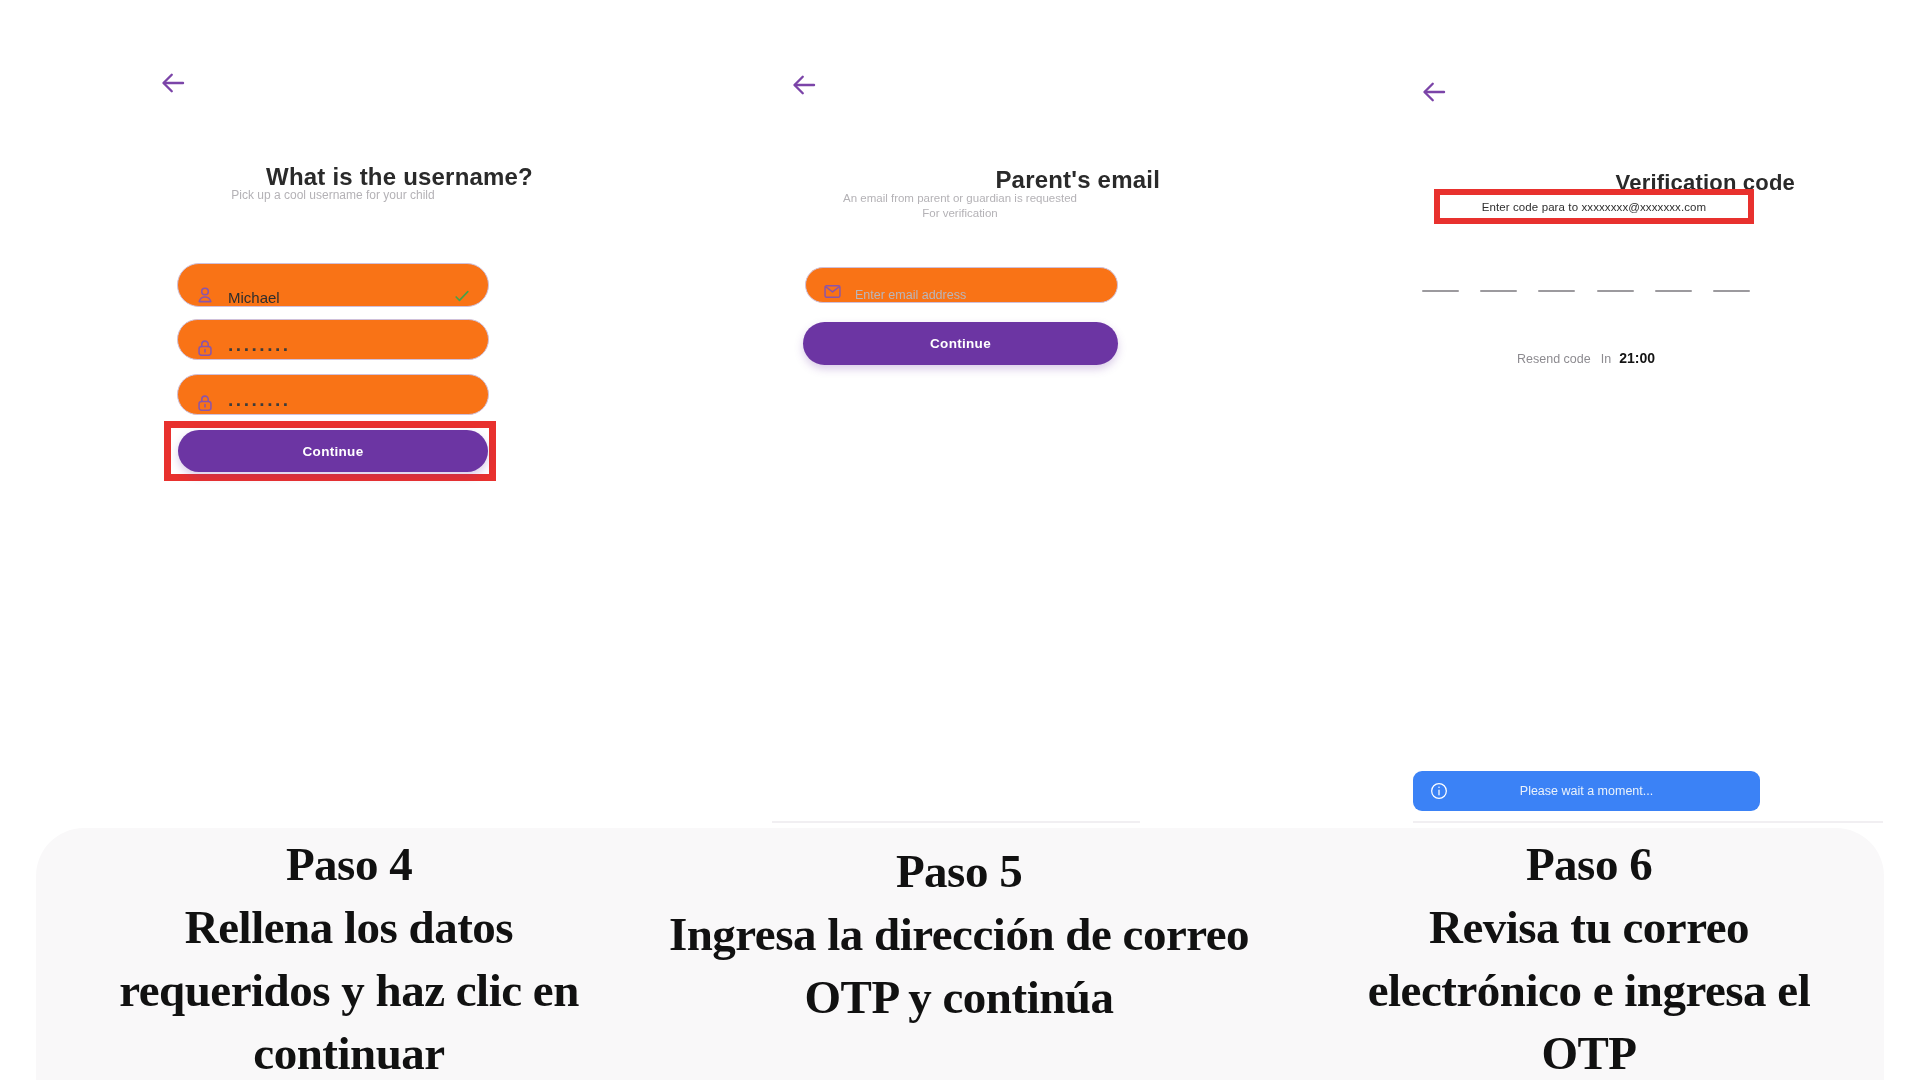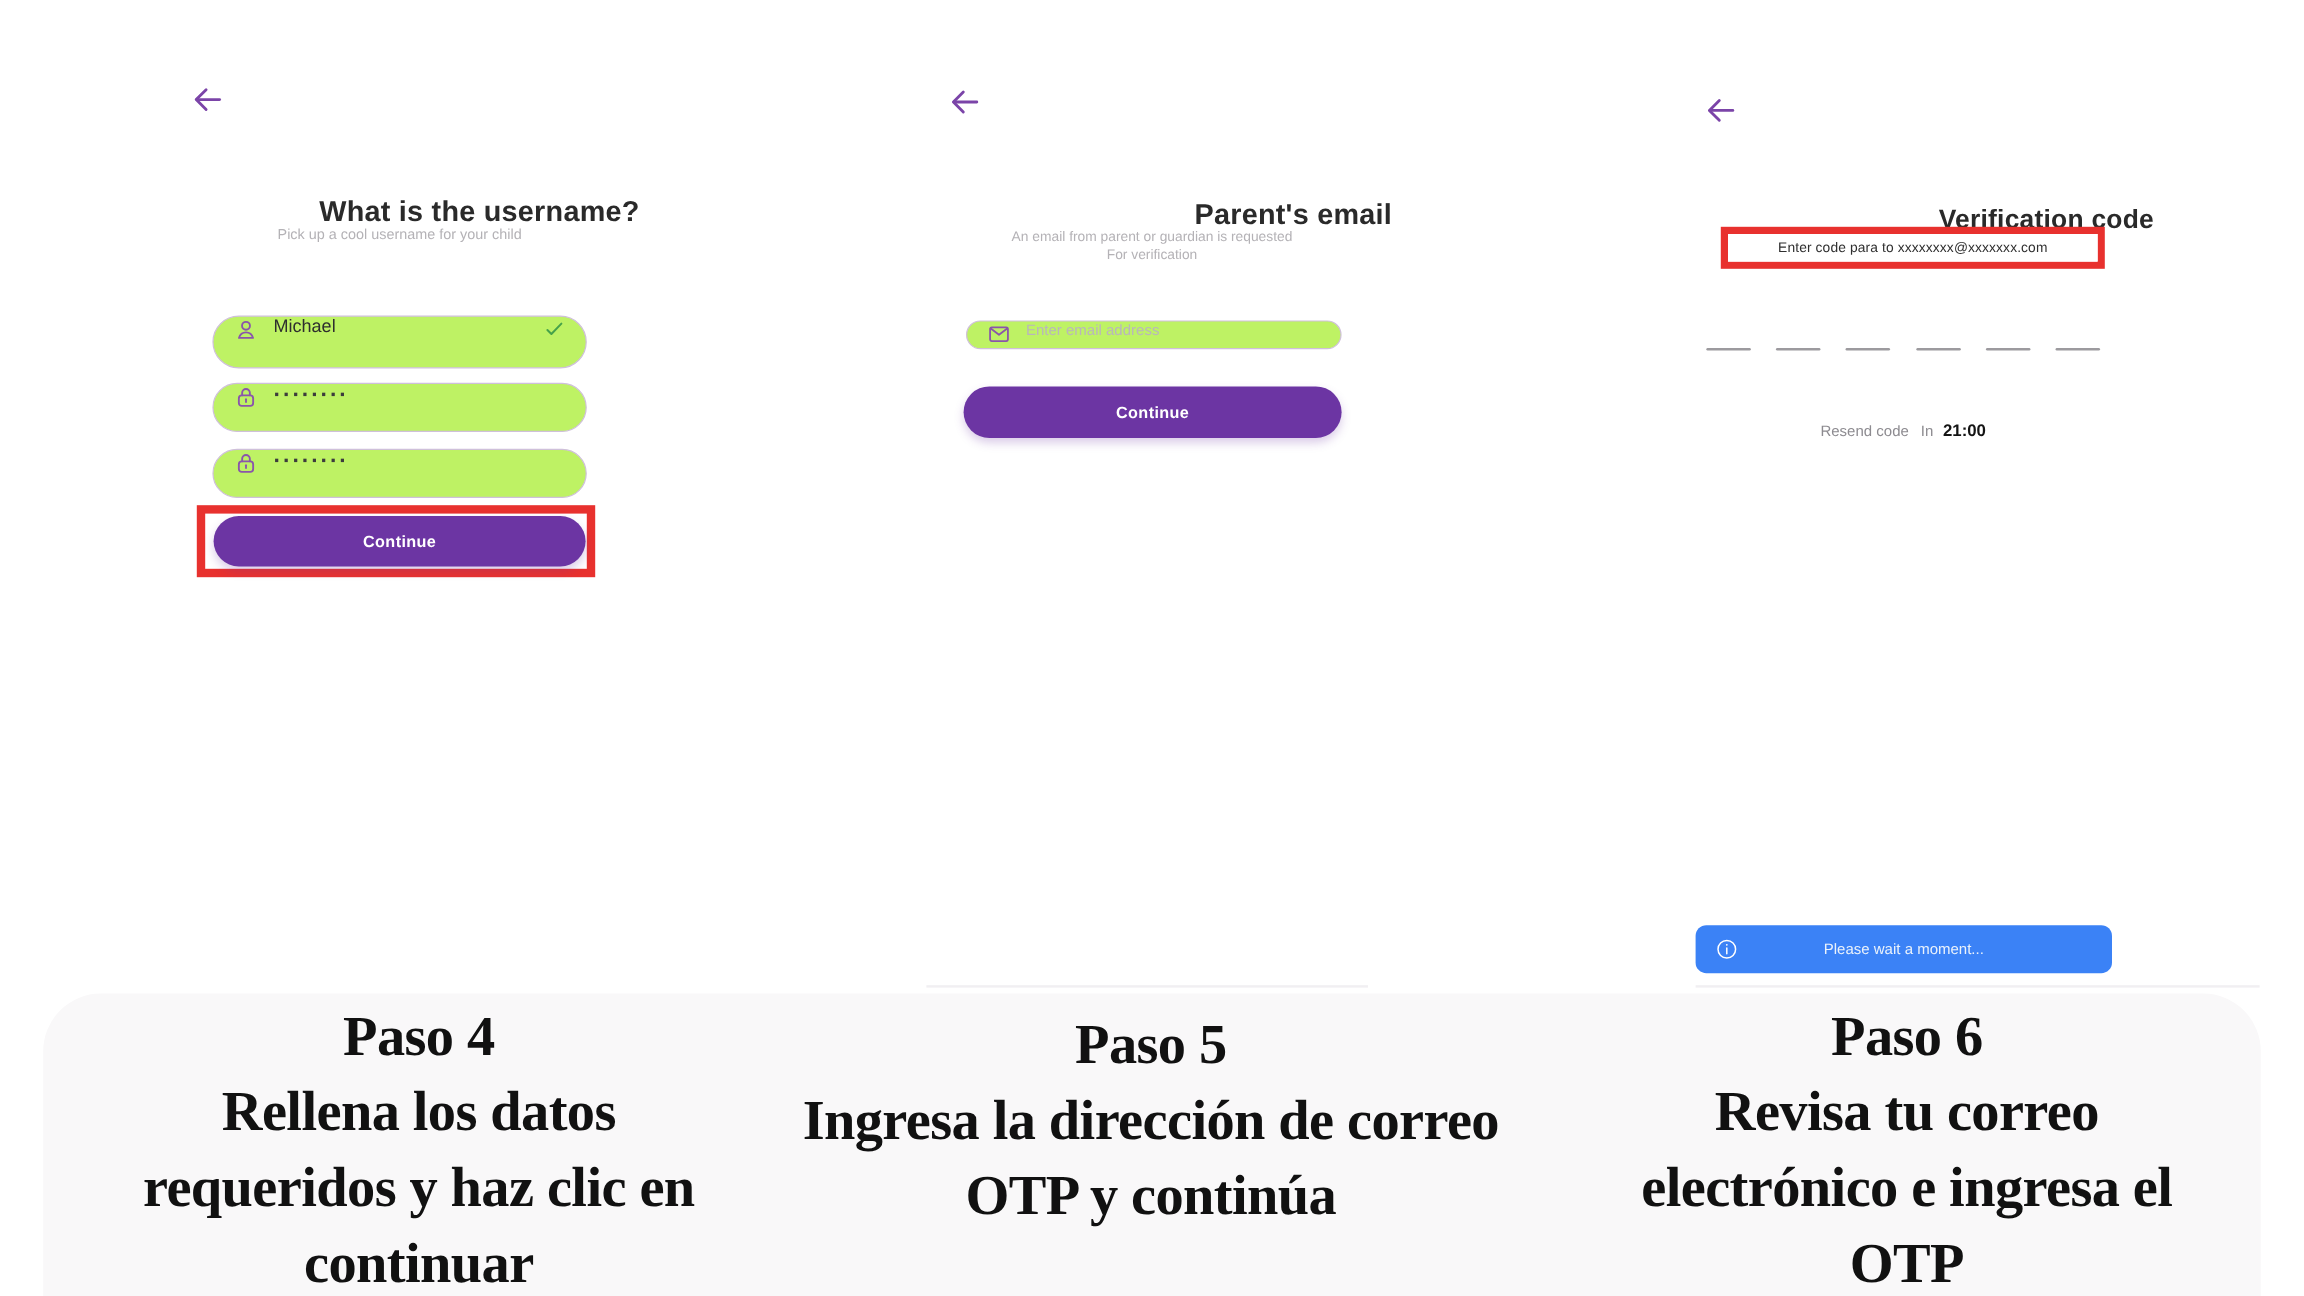--- a/index.html
+++ b/index.html
@@ -29,24 +29,24 @@
   .screen-sub {
     text-align: center;
     color: #b4b2b6;
     font-size: 12px;
     line-height: 15px;
   }
 
   
   .pill-field {
     display: flex;
-    align-items: flex-start;
+    align-items: flex-end;
     border: 1.6px solid #cfc0da;
     border-radius: 24px;
-    background: #bef264;
+    background: #f97316;
     padding: 0 16px;
   }
   .pill-field .field-icon { width: 22px; height: 22px; flex: 0 0 auto; margin-right: 12px; }
   .pill-field .field-icon svg { width: 100%; height: 100%; display: block; }
   .field-value { font-size: 15px; color: #2e2e2e; }
   .dots-value { font-size: 19px; font-weight: 700; letter-spacing: 1.5px; color: #3c3c3c; line-height: 1; }
   .trail-icon { margin-left: auto; width: 20px; height: 20px; }
   .trail-icon svg { width: 100%; height: 100%; display: block; }
   .email-input {
     border: none; outline: none; flex: 1 1 auto; min-width: 0;
@@ -179,21 +179,21 @@
     <svg viewBox="0 0 24 24" fill="none" stroke="#7b44a8" stroke-width="1.9" stroke-linecap="round" stroke-linejoin="round">
       <line x1="20" y1="12" x2="4.8" y2="12"></line>
         <polyline points="11 5.4 4.4 12 11 18.6"></polyline>
     </svg>
   </div>
 
   <div class="abs screen-title" style="left:760px; top:150px; width:400px; font-size:24px;">Parent's email</div>
   <div class="abs screen-sub" style="left:735px; top:191px; width:450px; font-size:11.5px;">An email from parent or guardian is requested</div>
   <div class="abs screen-sub" style="left:735px; top:206px; width:450px; font-size:11.5px;">For verification</div>
 
-  <div class="abs pill-field" style="left:805px; top:267px; width:313px; height:24px; border-radius:20px;">
+  <div class="abs pill-field" style="left:805px; top:267px; width:313px; height:36px; border-radius:20px;">
     <span class="field-icon" style="width:21px;height:21px;">
       <svg viewBox="0 0 24 24" fill="none" stroke="#8a55ab" stroke-width="1.7" stroke-linecap="round" stroke-linejoin="round">
         <rect x="3.5" y="5.5" width="17" height="13" rx="1.6"></rect>
           <path d="M4.2 6.6l7.8 5.9 7.8-5.9"></path>
       </svg>
     </span>
     <input class="email-input" type="text" placeholder="Enter email address" style="">
   </div>
 
   <button class="abs continue-btn" style="left:803px; top:322px; width:315px; height:43px;">Continue</button>

